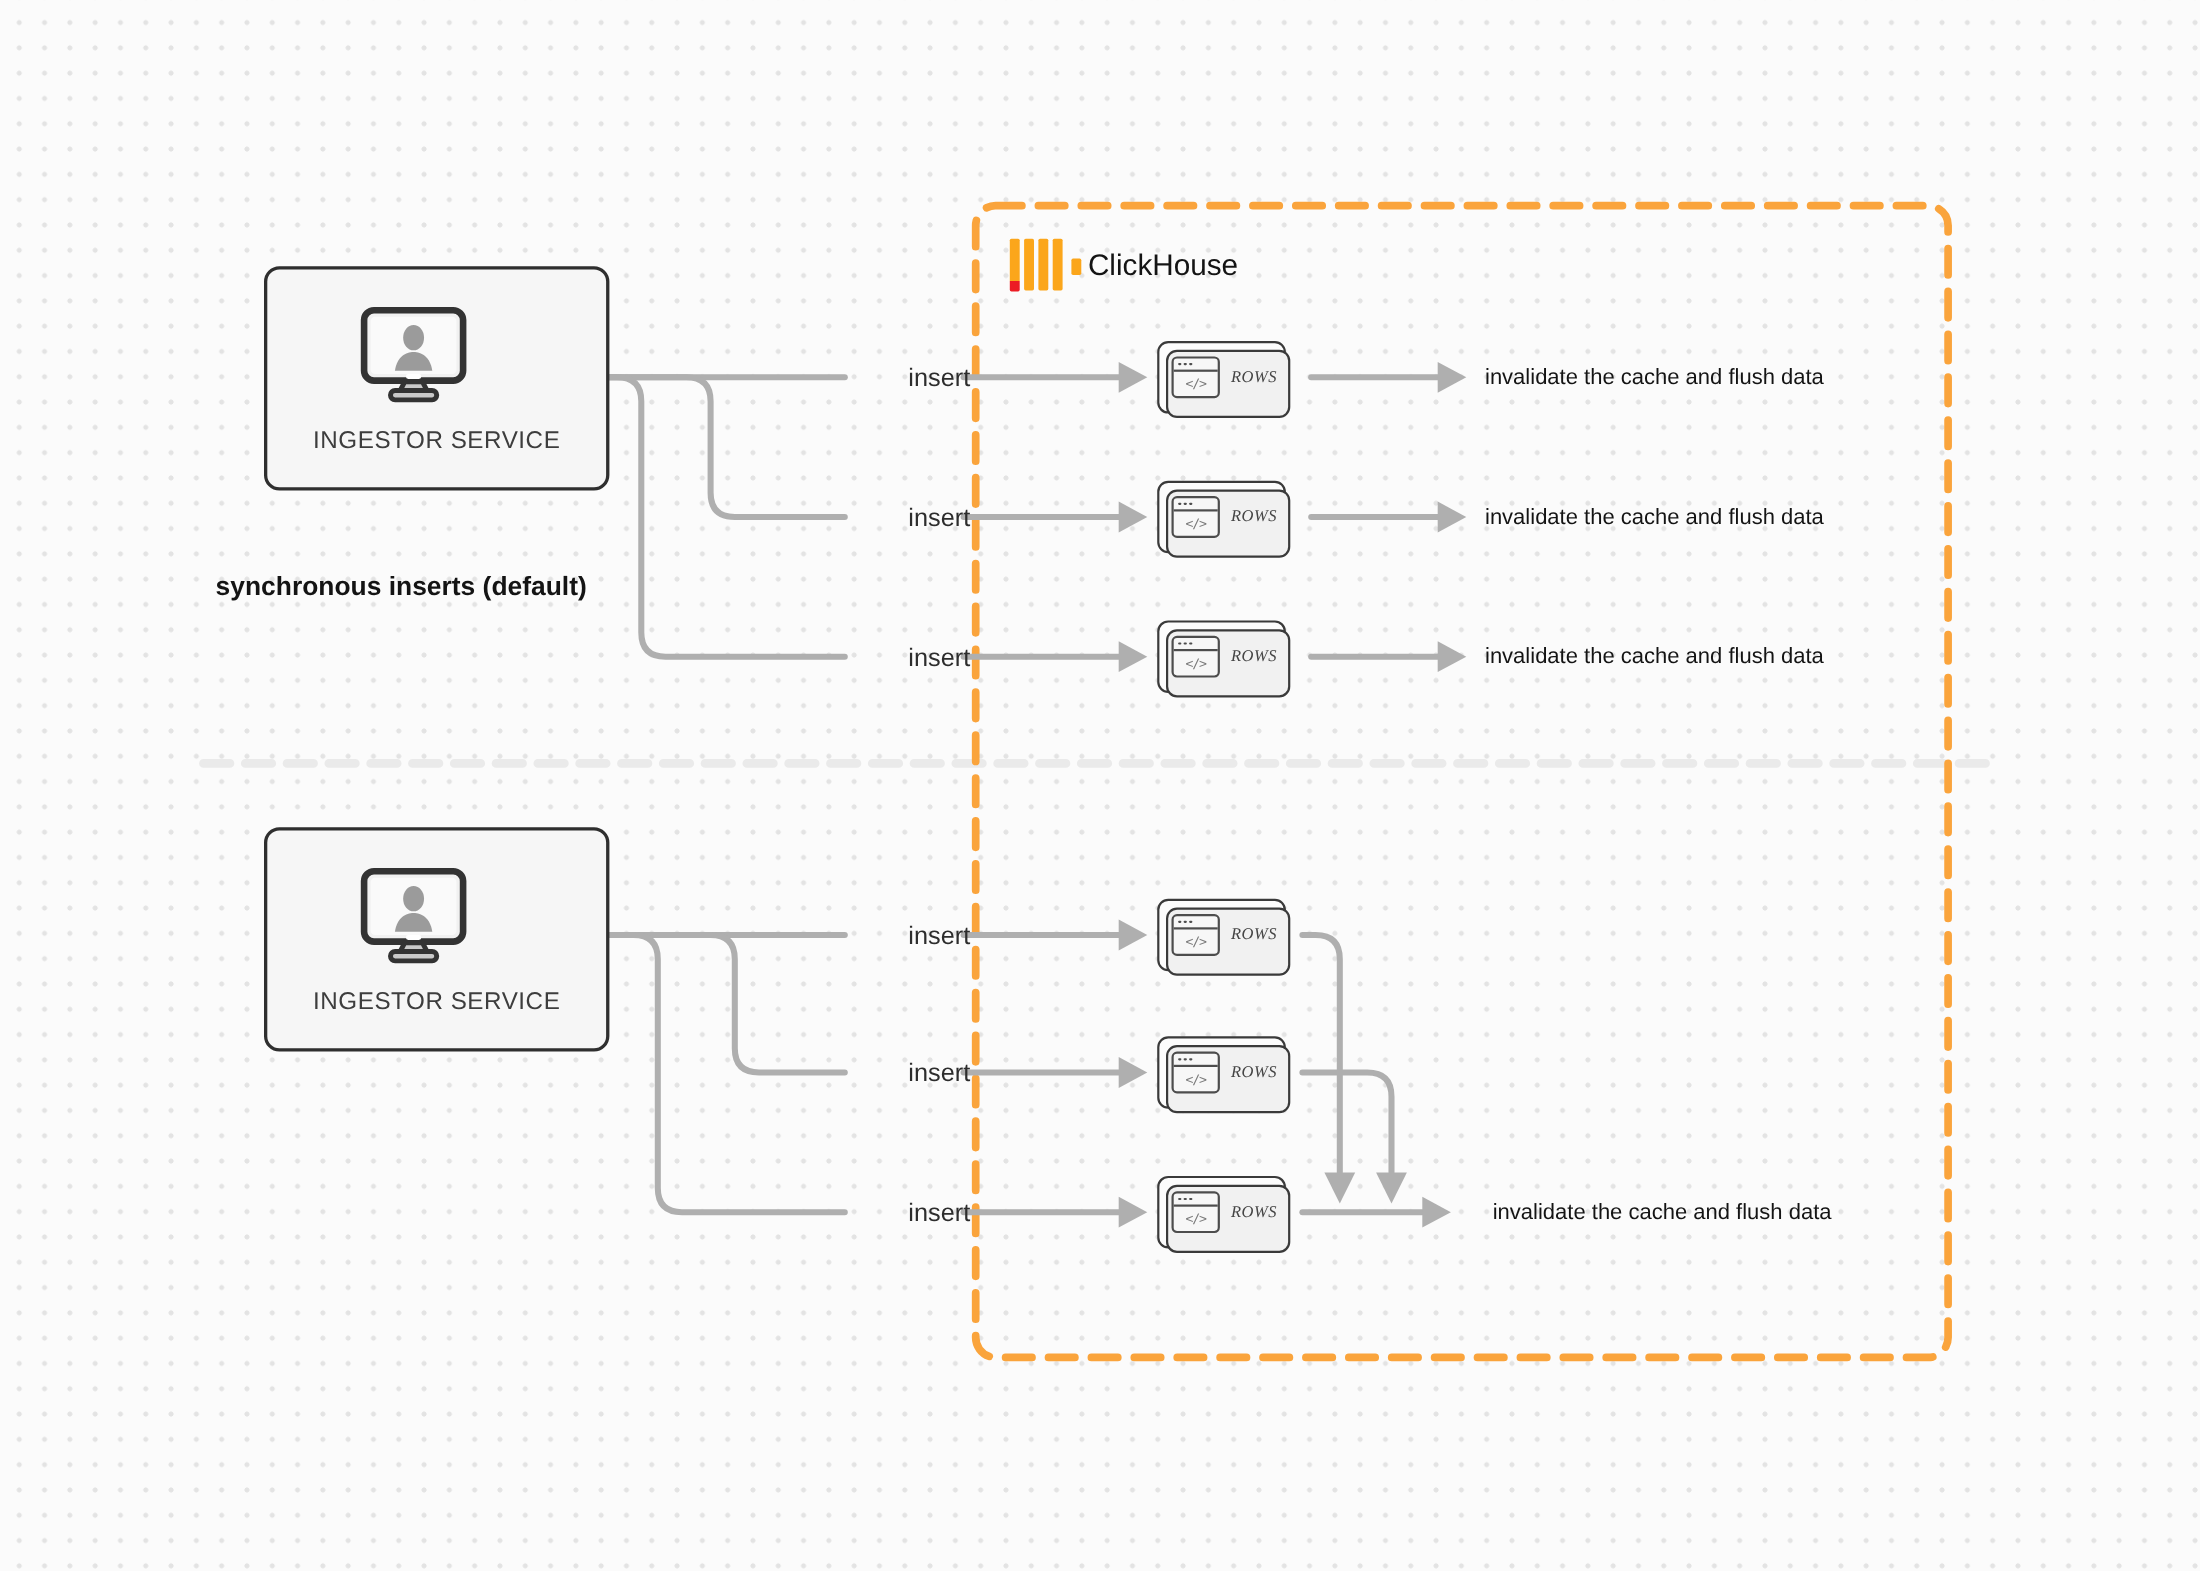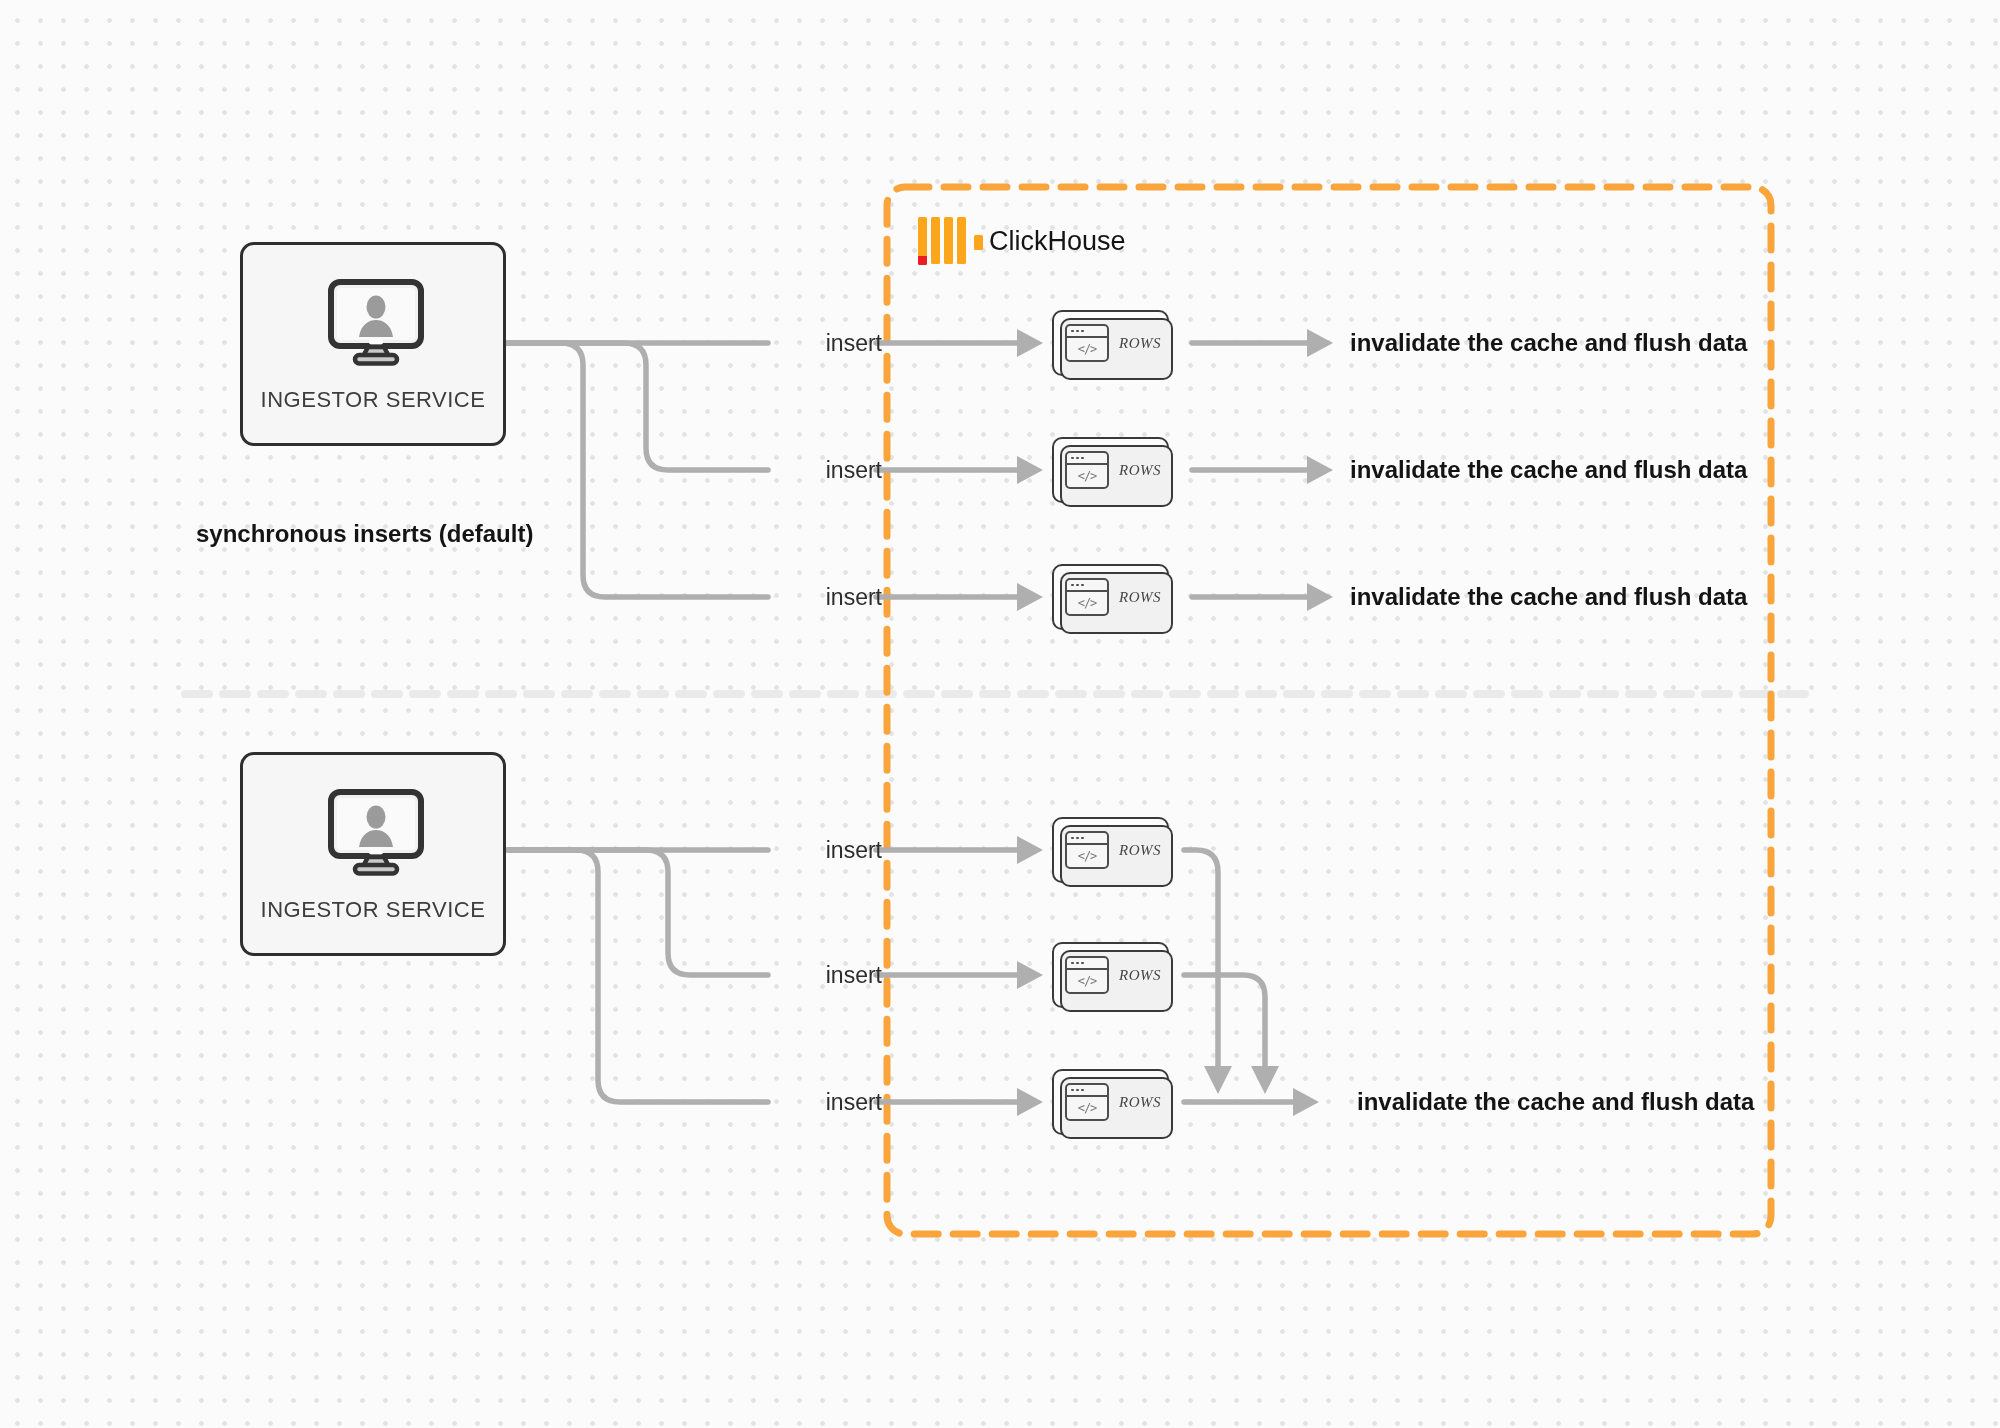--- a/index.html
+++ b/index.html
@@ -13,21 +13,21 @@
     position:relative;width:2000px;height:1428px;
     background-color:#fbfbfb;
     background-image:radial-gradient(circle,#e3e3e3 2px,transparent 2.6px);
     background-size:23px 23px;
     background-position:6px 9px;
   }
   #connectors{position:absolute;left:0;top:0;z-index:1;}
 
   
   .ingestor{
-    position:absolute;z-index:2;width:266px;height:204px;
+    position:absolute;z-index:2;width:314px;height:204px;
     background:#f6f6f6;border:3.5px solid #2f2f2f;border-radius:14px;
     box-sizing:border-box;
   }
   .monitor{position:absolute;left:83px;top:32px;}
   .ingestor-label{
     position:absolute;left:0;right:0;top:142px;text-align:center;
     font-size:22px;color:#3d3d3d;letter-spacing:0.5px;font-weight:400;
   }
 
   
@@ -38,21 +38,21 @@
 
   
   .insert-label{
     position:absolute;z-index:2;width:120px;text-align:right;
     font-size:23px;color:#2d2d2d;line-height:30px;
   }
 
   
   .result-label{
     position:absolute;z-index:2;white-space:nowrap;
-    font-size:24px;color:#141414;line-height:30px;font-weight:bold;
+    font-size:20px;color:#141414;line-height:30px;
   }
 
   
   .card{
     position:absolute;z-index:2;width:117px;height:66px;
     background:#fcfcfc;border:2.5px solid #3a3a3a;border-radius:10px;
     box-sizing:border-box;display:flex;align-items:center;gap:10px;
     padding-left:11px;
   }
   .card::before{

